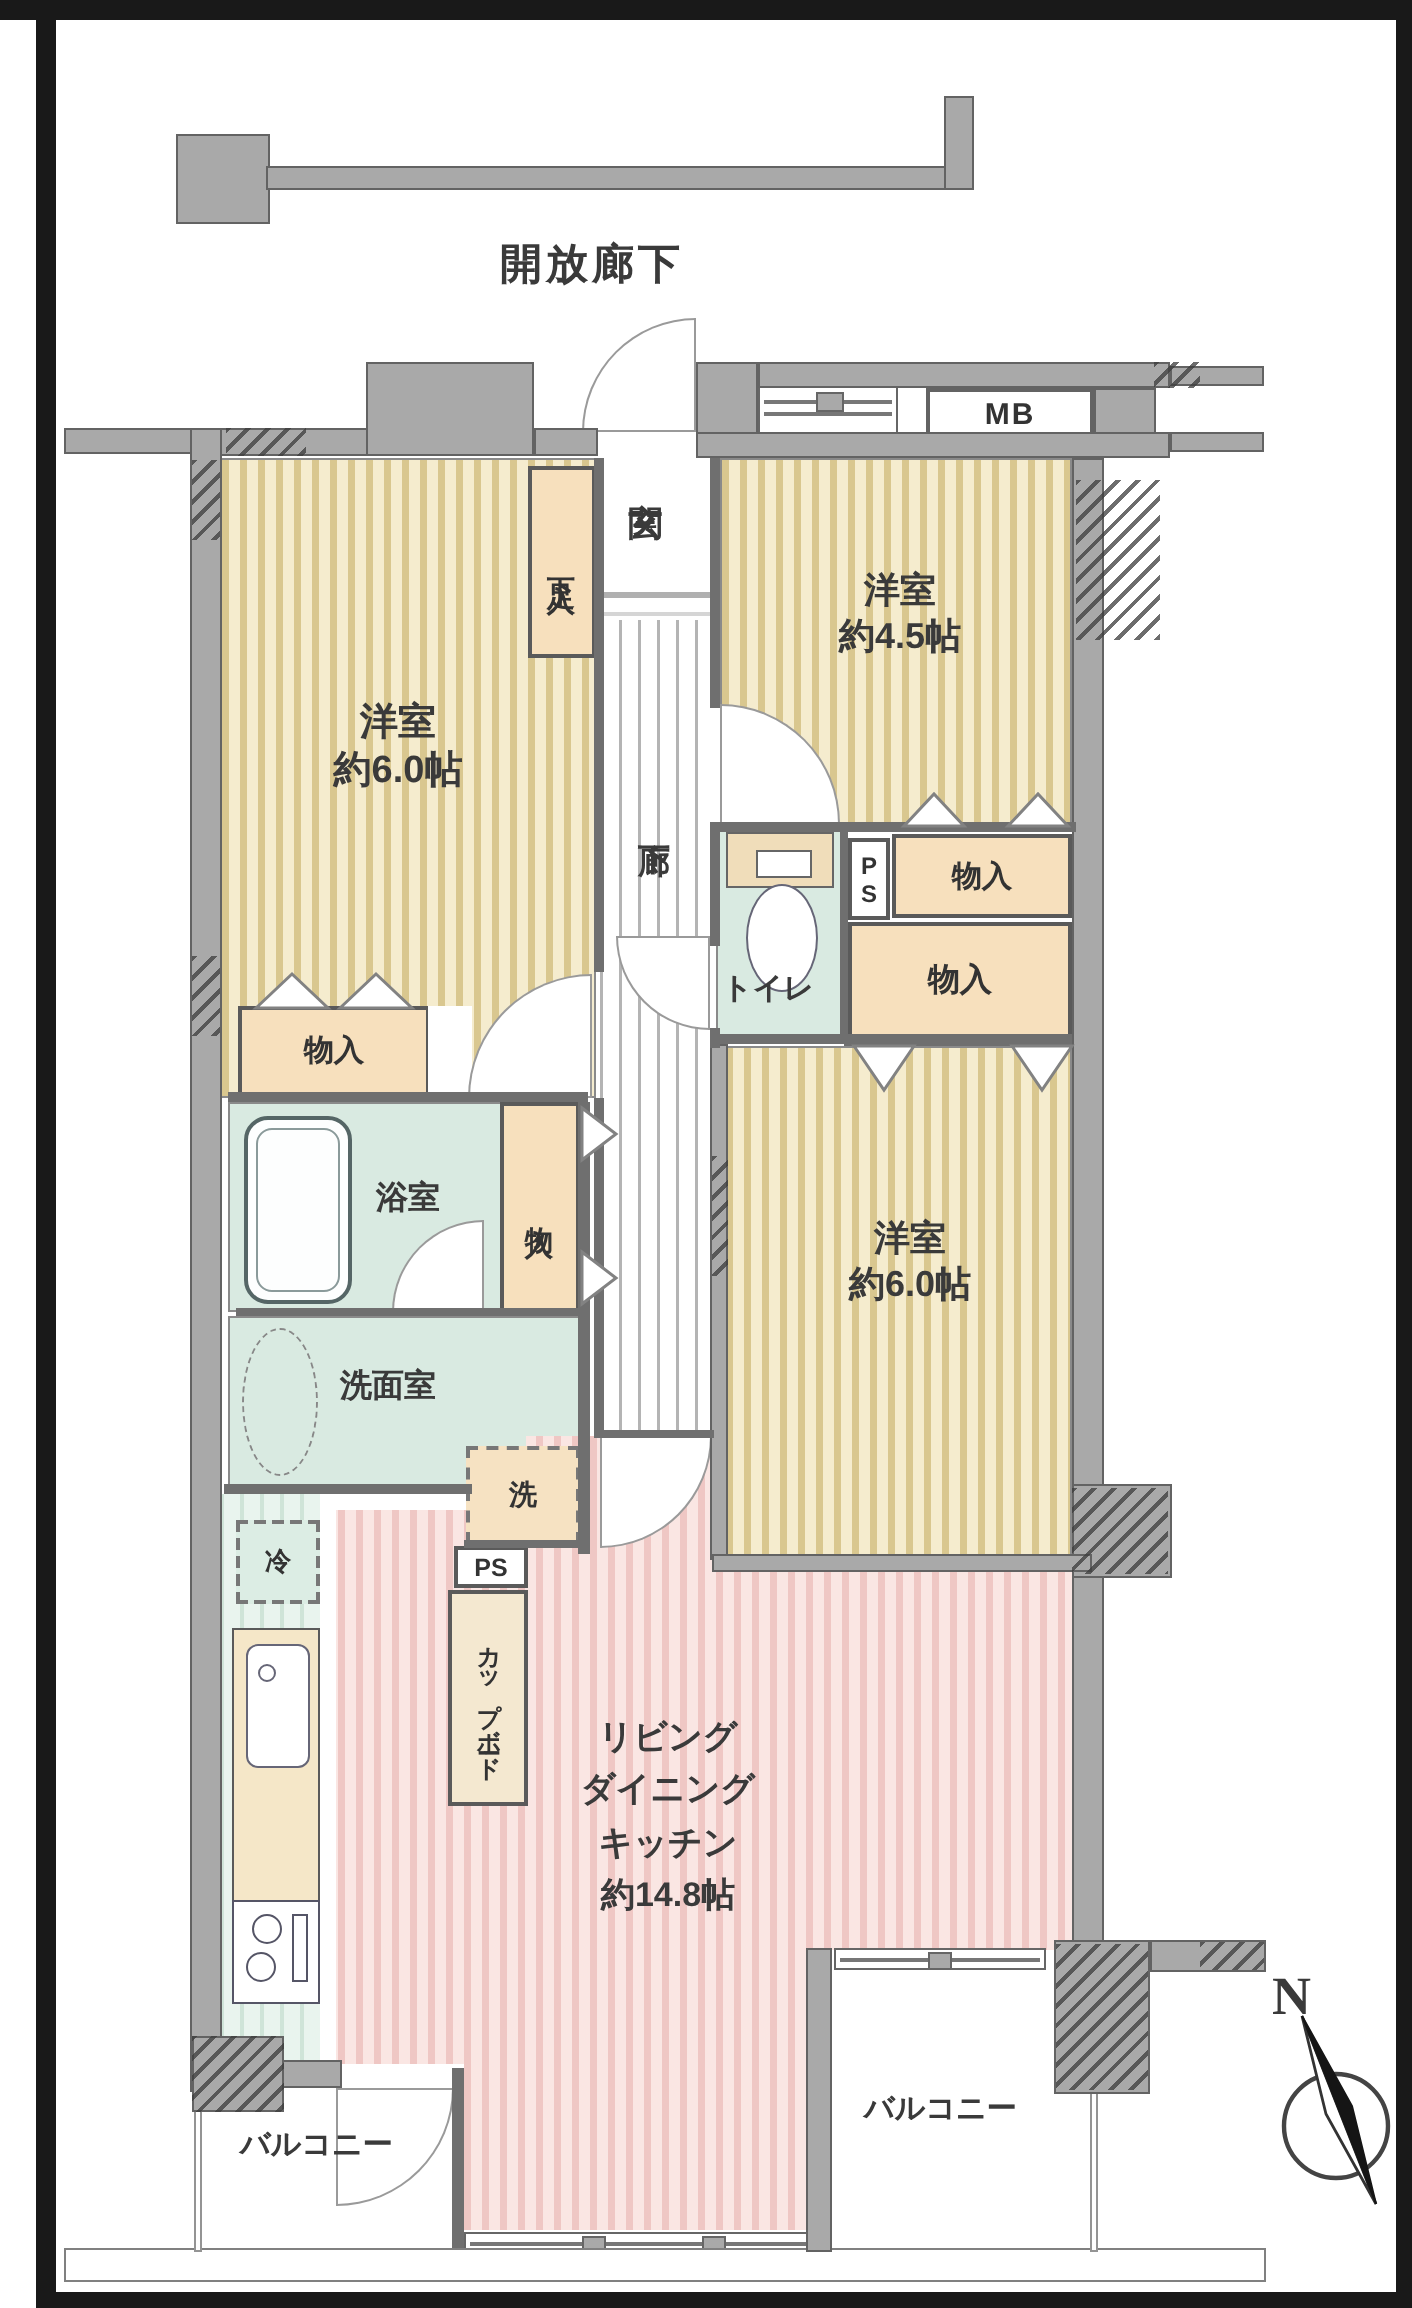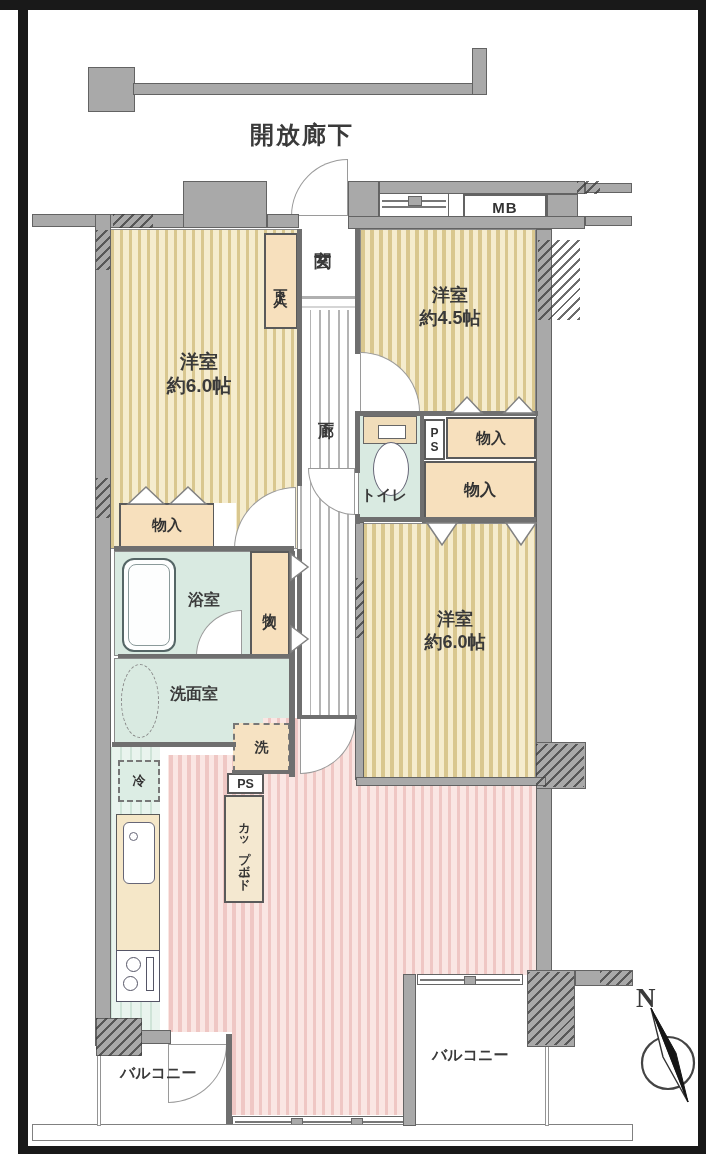--- a/index.html
+++ b/index.html
@@ -40,21 +40,21 @@
 <div id="stage">
 
   <div class="abs frame" style="left:0;top:0;width:706px;height:10px"></div>
   <div class="abs frame" style="left:18px;top:0;width:10px;height:1154px"></div>
   <div class="abs frame" style="left:698px;top:0;width:8px;height:1154px"></div>
   <div class="abs frame" style="left:18px;top:1146px;width:688px;height:8px"></div>
 
   <div class="wall" style="left:88px;top:67px;width:47px;height:45px"></div>
   <div class="wall" style="left:133px;top:83px;width:340px;height:12px"></div>
   <div class="wall" style="left:472px;top:48px;width:15px;height:47px"></div>
-  <div class="lbl" style="left:250px;top:120px;font-size:24px;letter-spacing:2px">開放廊下</div>
+  <div class="lbl" style="left:250px;top:120px;font-size:21px;letter-spacing:2px">開放廊下</div>
 
   <div class="room beige" style="left:110px;top:229px;width:188px;height:320px"></div>
   <div class="room beige" style="left:360px;top:229px;width:176px;height:184px"></div>
   <div class="room beige" style="left:362px;top:523px;width:174px;height:256px"></div>
   <div class="abs" style="left:300px;top:229px;width:55px;height:81px;background:#fff"></div>
   <div class="wline" style="left:300px;top:296px;width:55px;height:3px;background:#b0b0b0"></div>
   <div class="wline" style="left:300px;top:306px;width:55px;height:2px;background:#d5d5d5"></div>
   <div class="room hallf" style="left:300px;top:310px;width:55px;height:407px;border:none"></div>
   <div class="room teal" style="left:114px;top:551px;width:178px;height:105px"></div>
   <div class="room teal" style="left:114px;top:658px;width:178px;height:86px"></div>
@@ -148,20 +148,21 @@
   <div class="fence" style="left:545px;top:1044px;width:4px;height:82px"></div>
 
   <div class="lbl vtext" style="left:312px;top:238px;font-size:17px">玄関</div>
   <div class="lbl vtext" style="left:316px;top:408px;font-size:16px">廊下</div>
   <div class="lbl ctr" style="left:135px;top:350px;width:128px;font-size:19px"><span>洋室</span><br><span>約6.0帖</span></div>
   <div class="lbl ctr" style="left:398px;top:284px;width:104px;font-size:18px"><span>洋室</span><br><span>約4.5帖</span></div>
   <div class="lbl ctr" style="left:400px;top:608px;width:110px;font-size:18px"><span>洋室</span><br><span>約6.0帖</span></div>
   <div class="lbl" style="left:361px;top:486px;font-size:15px">トイレ</div>
   <div class="lbl" style="left:188px;top:590px;font-size:16px">浴室</div>
   <div class="lbl" style="left:170px;top:684px;font-size:16px">洗面室</div>
+  <div class="lbl ctr" style="left:272px;top:856px;width:124px;font-size:17px;line-height:1.55"><span>リビング</span><br><span>ダイニング</span><br><span>キッチン</span><br><span>約14.8帖</span></div>
   <div class="lbl" style="left:120px;top:1064px;font-size:15px">バルコニー</div>
   <div class="lbl" style="left:432px;top:1046px;font-size:15px">バルコニー</div>
   <div class="lbl" style="left:636px;top:982px;font-size:27px;font-family:'Liberation Serif','DejaVu Serif',serif;font-weight:600">N</div>
 
   <div id="wall-layer">
       <div class="wall" style="left: 32px; top: 214px; width: 64px; height: 13px;"></div>
       <div class="wall" style="left: 95px; top: 214px; width: 90px; height: 14px;"></div>
       <div class="wall" style="left: 183px; top: 181px; width: 84px; height: 47px;"></div>
       <div class="wall" style="left: 267px; top: 214px; width: 32px; height: 14px;"></div>
       <div class="wall" style="left: 348px; top: 181px; width: 31px; height: 47px;"></div>

